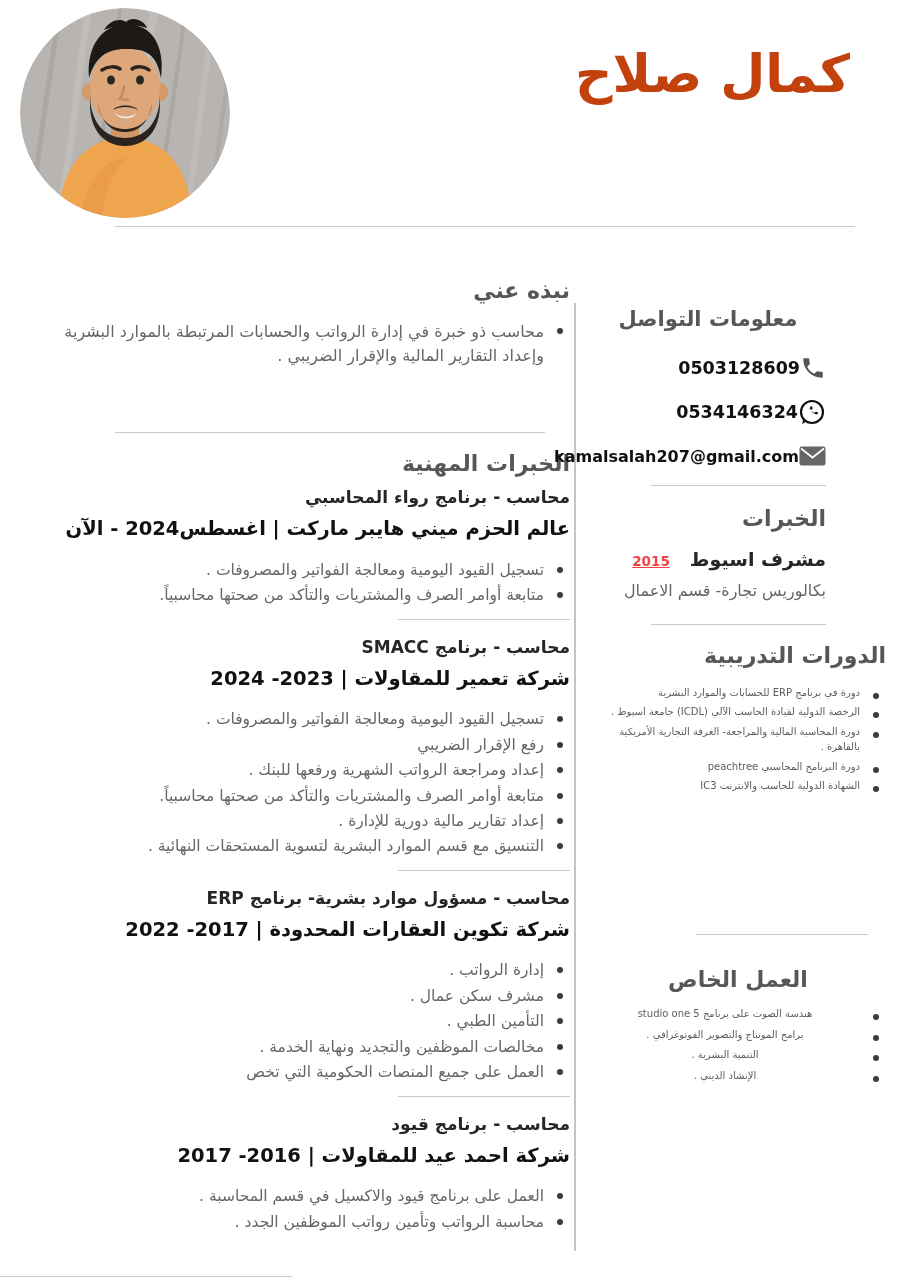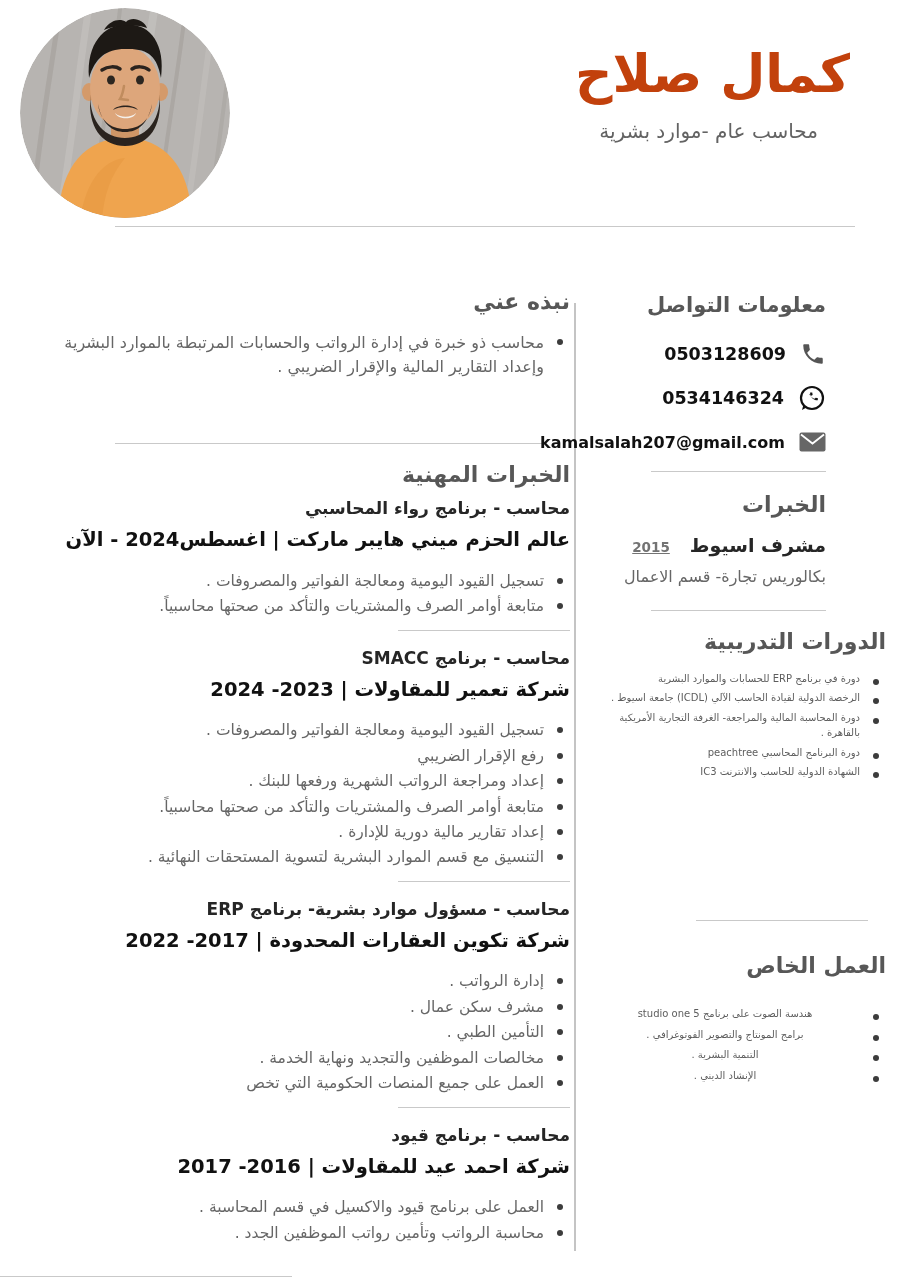--- a/index.html
+++ b/index.html
@@ -19,48 +19,48 @@
   .bottom-line { position:absolute; left:0; top:1276px; width:292px; height:1px; background:#c9c9c9; }
 
   
   .sec-title { font-size:22px; font-weight:bold; color:#575757; margin:0 0 14px; line-height:1.35; }
   .blist { list-style:none; margin:0; padding:0; }
   .blist li { position:relative; padding-right:26px; color:#666; }
   .blist li::before { content:""; position:absolute; right:7px; top:8px; width:6px; height:6px;
     border-radius:50%; background:#3c3c3c; }
 
   
-  .main-col { position:absolute; left:60px; top:287px; width:510px; text-align:right; }
+  .main-col { position:absolute; left:60px; top:276px; width:510px; text-align:right; }
   .about-list li { font-size:16px; line-height:1.5; }
   .hr-long { border:0; border-top:1px solid #c9c9c9; margin:64px 25px 16px 55px; }
   .exp-title { margin-bottom:8px; }
   .job-role { font-size:17px; font-weight:bold; color:#262626; margin:0 0 8px; line-height:1.3; }
   .job-company { font-size:19.5px; font-weight:bold; color:#111; margin:0 0 16px; line-height:1.35; }
   .job-bullets li { font-size:15.5px; line-height:1.45; margin-bottom:3px; }
   .hr-short { border:0; border-top:1px solid #c9c9c9; width:172px; margin:12px 0 16px auto; }
 
   
   .sidebar { position:absolute; left:590px; top:287px; width:296px; text-align:right; }
   .inset { padding-right:60px; }  
-  .contact-title { margin-top:4px; margin-bottom:20px; font-size:21px; }
-  .c-row { display:flex; align-items:center; gap:14px; margin-bottom:14px; min-height:30px; }
+  .contact-title { margin-top:18px; margin-bottom:20px; font-size:21px;text-align:center; }
+  .c-row { display:flex; align-items:center; margin-bottom:14px; min-height:30px; }
   .c-icon { flex:0 0 auto; display:inline-flex; }
   .c-val { font-size:17.5px; font-weight:bold; color:#111; }
   .c-val-email { font-size:16px; font-weight:bold; color:#111; }
   .hr-side { border:0; border-top:1px solid #c9c9c9; width:175px; margin:14px 60px 18px auto; }
   .edu-title { margin-bottom:12px; }
   .edu-row { display:flex; align-items:baseline; gap:20px; margin-bottom:6px; }
   .school { font-size:19px; font-weight:bold; color:#262626; line-height:1.4; }
-  .year { font-size:13.5px; font-weight:bold; color:#737373;text-decoration:underline; }
+  .year { font-size:13.5px; font-weight:bold; color:#ef4444;text-decoration:underline; }
   .degree { font-size:16px; color:#666; line-height:1.45; }
   .hr-edu { margin-top:22px; margin-bottom:16px; }
   .courses-title { }
   .side-list li { font-size:10px; line-height:1.55; margin-bottom:4px; color:#5d5d5d; }
   .hr-side-2 { border:0; border-top:1px solid #c9c9c9; width:172px; margin:140px 18px 30px auto; }
-  .pw-title { margin-bottom:26px; }
+  .pw-title { margin-bottom:12px;text-align:center; }
   .pw-list li { margin-bottom:5px;text-align:center; }
 </style>
 </head>
 <body>
 
 <div class="page">
 
   <div class="photo-wrap">
     <svg width="210" height="210" viewBox="0 0 210 210">
       <defs>
@@ -95,21 +95,20 @@
         <ellipse cx="120" cy="72" rx="4" ry="4.5" fill="#2c2620"></ellipse>
         <path d="M104 78 C103 84 102 88 100 91 L108 92" stroke="#c08c5e" stroke-width="2.5" fill="none" stroke-linecap="round"></path>
         <path d="M93 102 C99 98 112 98 118 102 C114 96 97 96 93 102 Z" fill="#2a231e"></path>
         <path d="M95 105 C100 110 111 110 116 105 C114 112 98 112 95 105 Z" fill="#f4f0ea"></path>
       </g>
     </svg>
   </div>
 
   <div class="header-block">
     <h1 class="name">كمال صلاح</h1>
-    <div class="subtitle">محاسب عام  -موارد بشرية</div>
   </div>
 
   <div class="top-divider"></div>
   <div class="v-divider"></div>
 
   <main class="main-col">
 
     <section>
       <h2 class="sec-title">نبذه عني</h2>
       <ul class="blist about-list">

